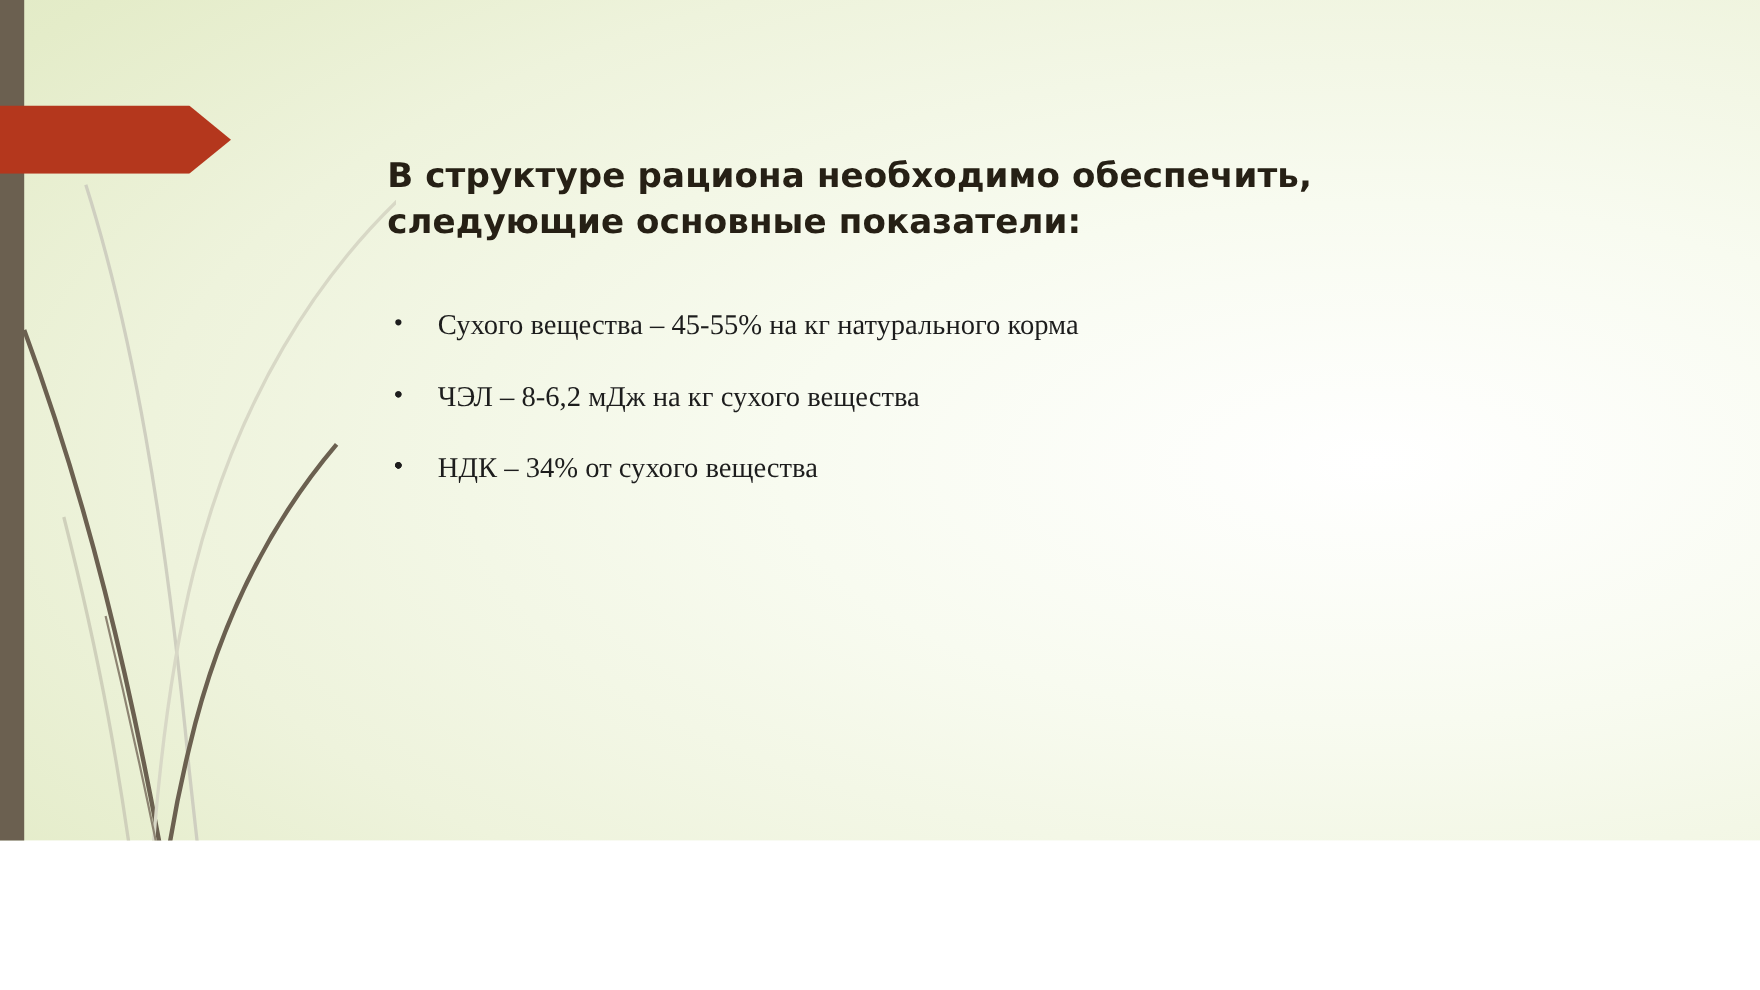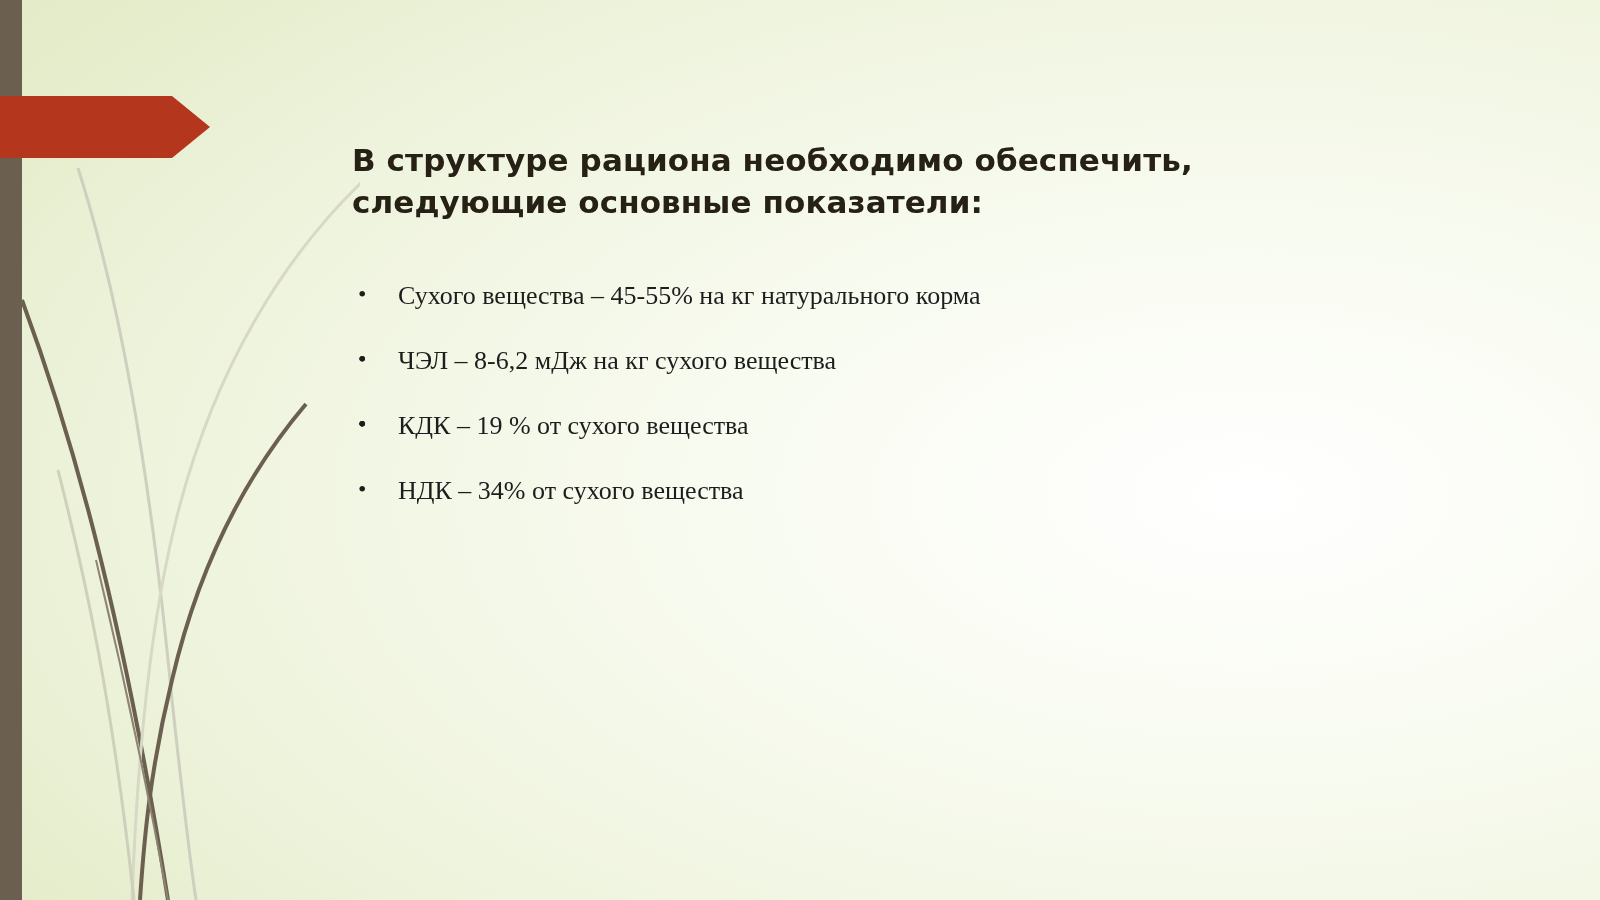--- a/index.html
+++ b/index.html
@@ -10,21 +10,21 @@
     overflow: hidden;
   }
   body {
     font-family: "Liberation Sans", sans-serif;
     background: #ffffff;
   }
 
   .slide {
     position: relative;
     width: 1600px;
-    height: 900px;
+    height: 764px;
     overflow: hidden;
     background: radial-gradient(ellipse 120% 110% at 78% 55%, #ffffff 0%, #f8fbf0 28%, #eef3dc 58%, #e4ecc9 78%, #dde7bd 100%);
   }
 
   
   .left-band {
     position: absolute;
     left: 0;
     top: 0;
     width: 22px;
@@ -136,21 +136,20 @@
         <span>ЧЭЛ – 8-6,2 мДж на кг сухого вещества</span>
       </li>
       <li class="bullet-item">
         <span class="dot">•</span>
       </li>
       <li class="bullet-item">
         <span class="dot">•</span>
       </li>
       <li class="bullet-item">
         <span class="dot">•</span>
-        <span>КДК – 19 % от сухого вещества</span>
       </li>
       <li class="bullet-item">
         <span class="dot">•</span>
         <span>НДК – 34% от сухого вещества</span>
       </li>
     </ul>
 
   </div>
 </div>
 

